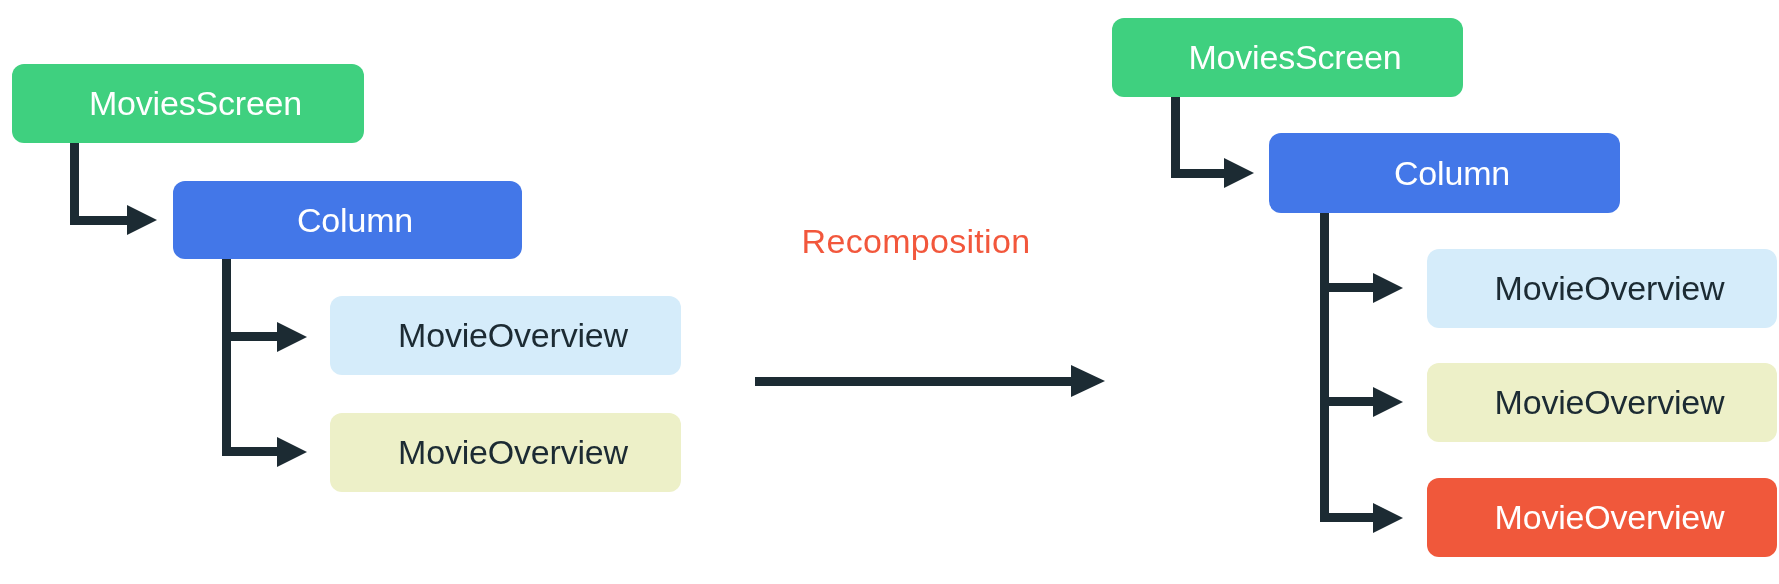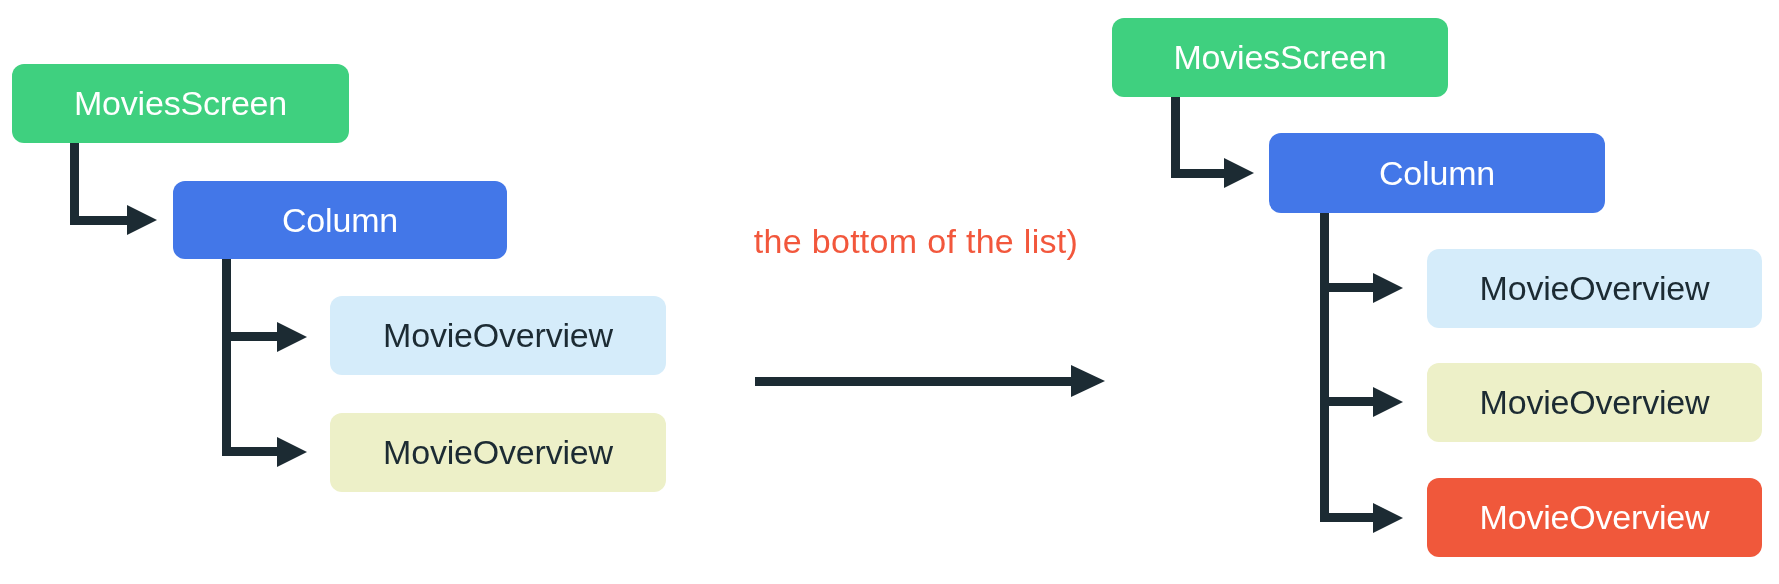--- a/index.html
+++ b/index.html
@@ -22,20 +22,21 @@
     overflow:hidden;
     font-family:"Liberation Sans",sans-serif;
   }
   .node{
     position:absolute;
     border-radius:12px;
     display:flex;align-items:center;justify-content:center;
     font-size:34px;font-weight:400;
     letter-spacing:-0.2px;
     white-space:nowrap;
+    padding-left:15px;
   }
   .node.green{background:var(--node-green);color:var(--label-light);}
   .node.blue{background:var(--node-blue);color:var(--label-light);}
   .node.lightblue{background:var(--node-lightblue);color:var(--label-dark);}
   .node.cream{background:var(--node-cream);color:var(--label-dark);}
   .node.orange{background:var(--node-orange);color:var(--label-light);}
   .seg{position:absolute;background:var(--connector-dark);}
   .head{
     position:absolute;width:0;height:0;
     border-top:15px solid transparent;
@@ -72,21 +73,21 @@
   <div class="seg" style="left:222px;top:259px;width:9px;height:197px"></div>
   <div class="seg" style="left:222px;top:332px;width:56px;height:9px"></div>
   <div class="head" style="left:277px;top:322px"></div>
   <div class="seg" style="left:222px;top:447px;width:56px;height:9px"></div>
   <div class="head" style="left:277px;top:437px"></div>
 
   <div class="node lightblue" style="left:330px;top:296px;width:336px;height:79px">MovieOverview</div>
   <div class="node cream" style="left:330px;top:413px;width:336px;height:79px">MovieOverview</div>
 
   <div class="annotation">
-    <div>the bottom of the list)</div>
+    <div>Recomposition</div>
   </div>
   <div class="seg" style="left:755px;top:377px;width:317px;height:9px"></div>
   <div class="head big" style="left:1071px;top:365px"></div>
 
   <div class="node green" style="left:1112px;top:18px;width:336px;height:79px">MoviesScreen</div>
 
   <div class="seg" style="left:1171px;top:97px;width:9px;height:81px"></div>
   <div class="seg" style="left:1171px;top:169px;width:54px;height:9px"></div>
   <div class="head" style="left:1224px;top:158px"></div>
 

